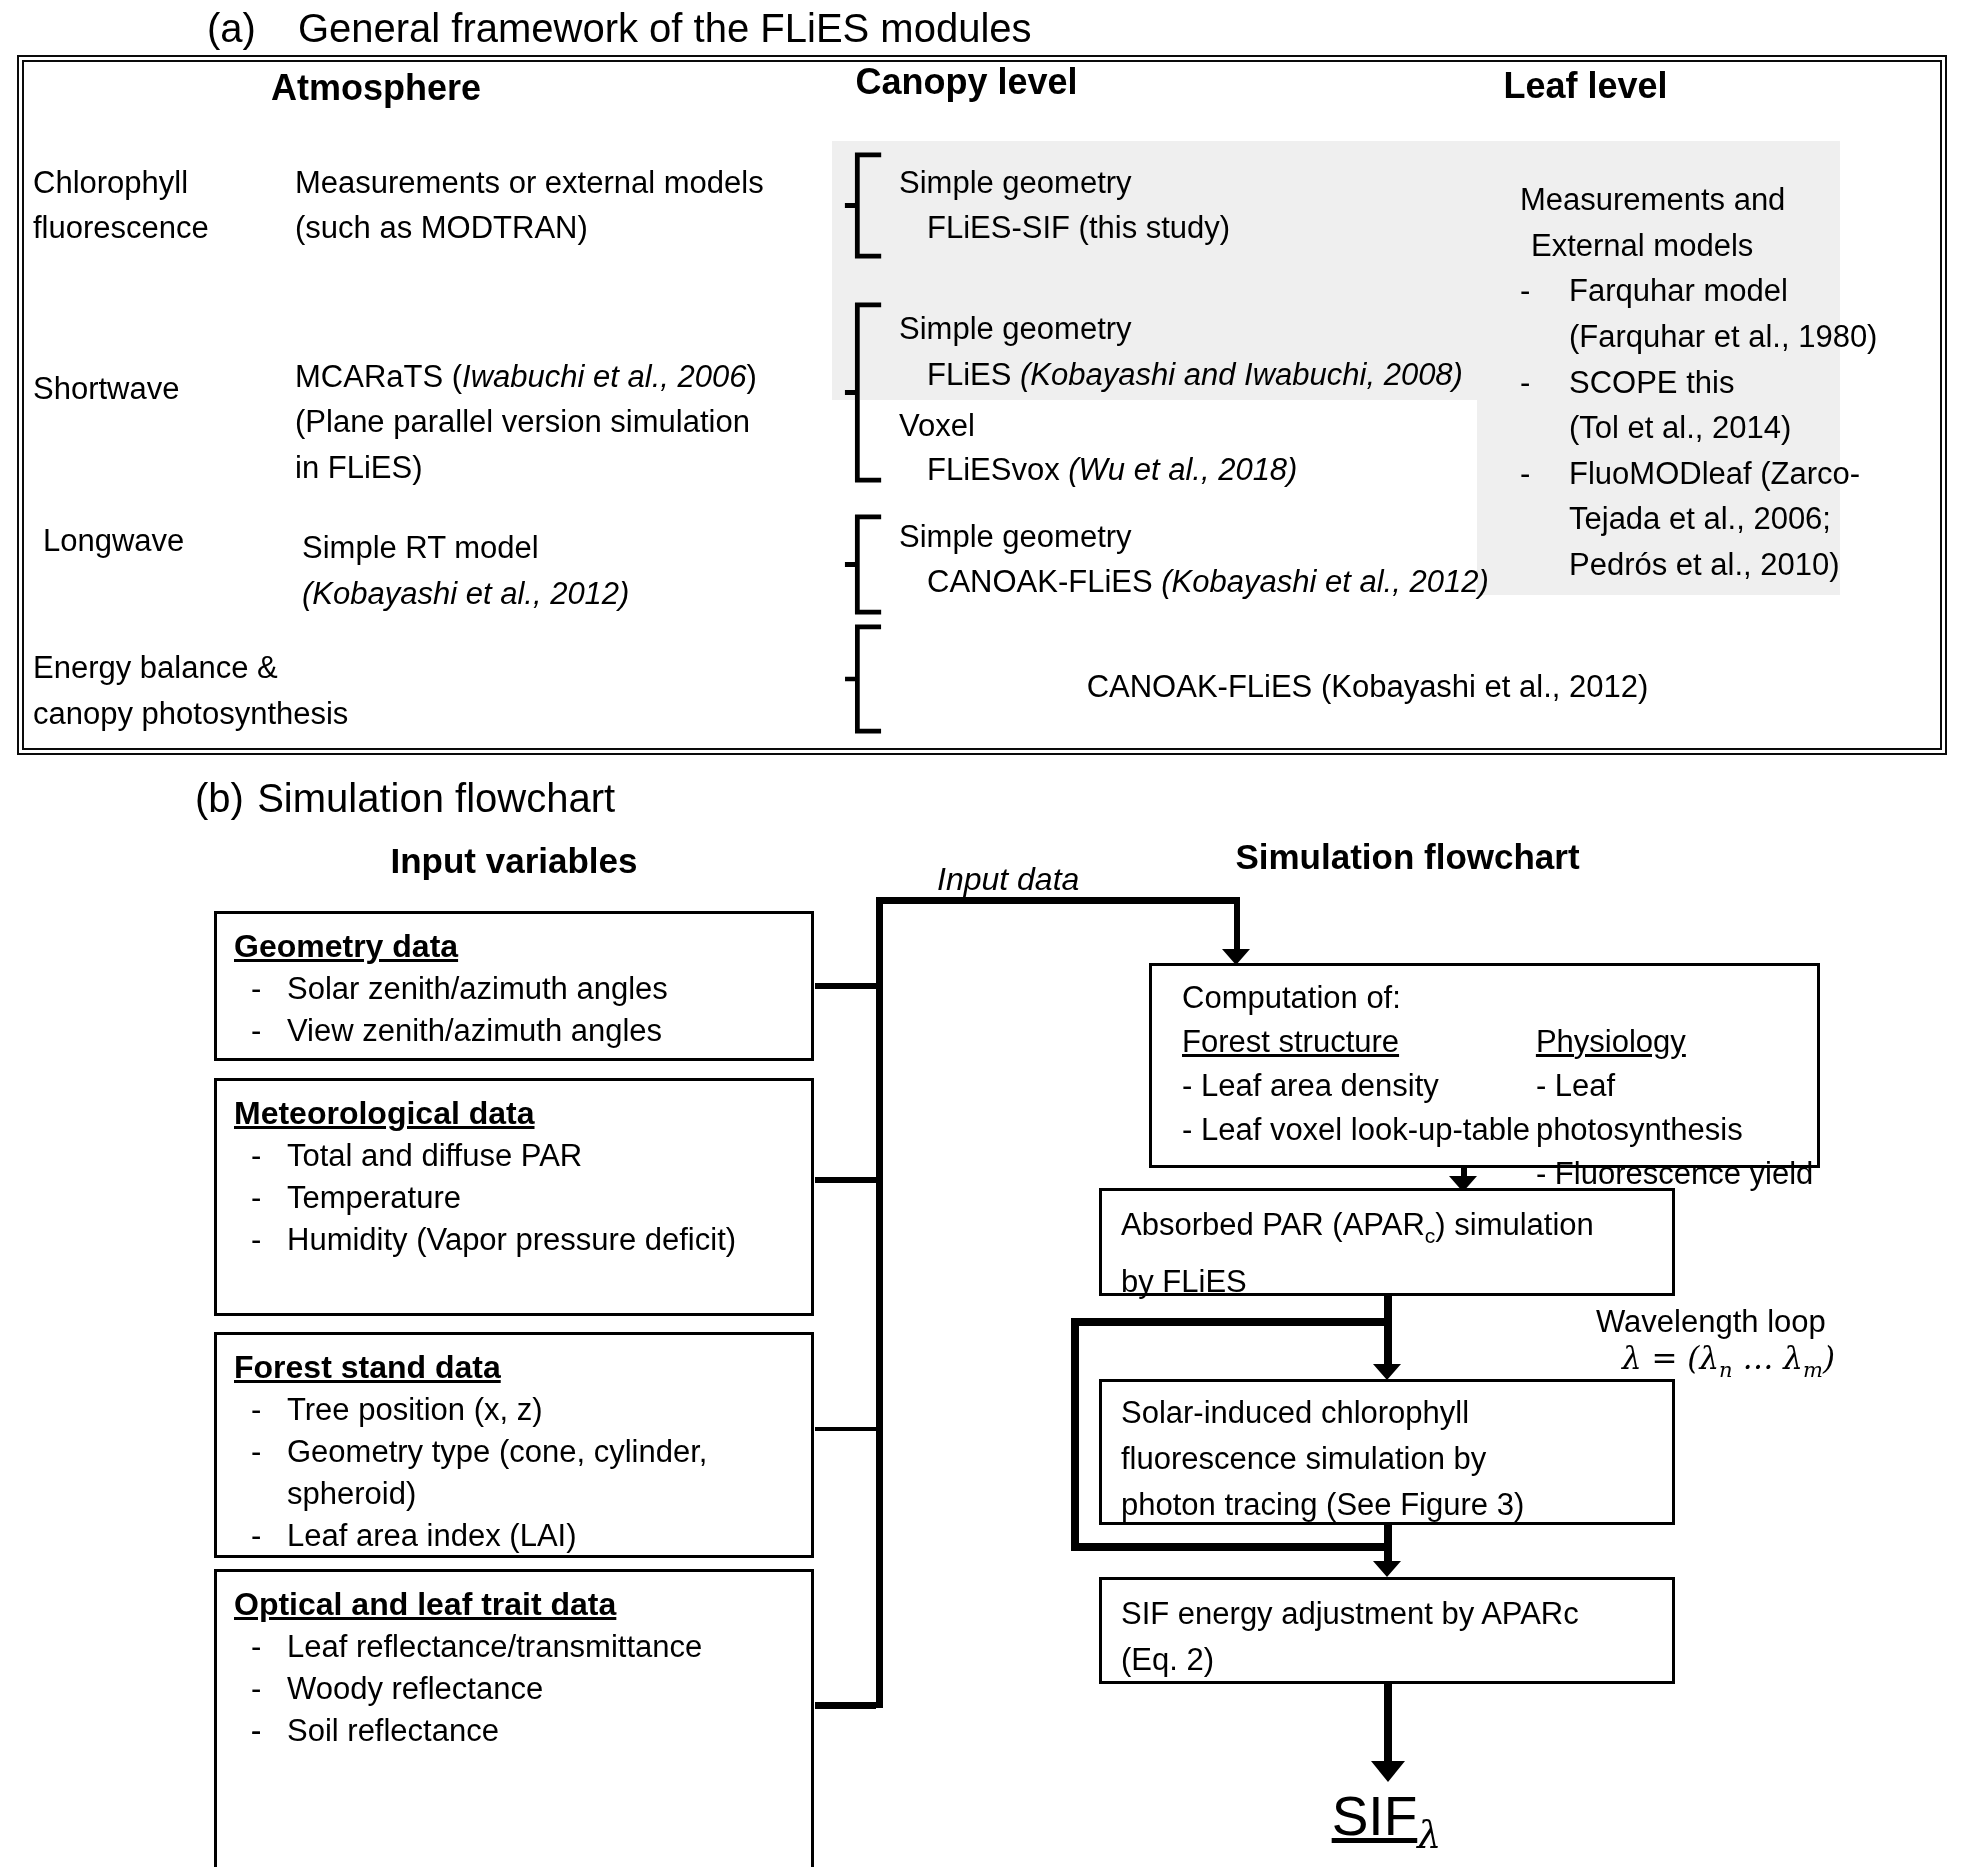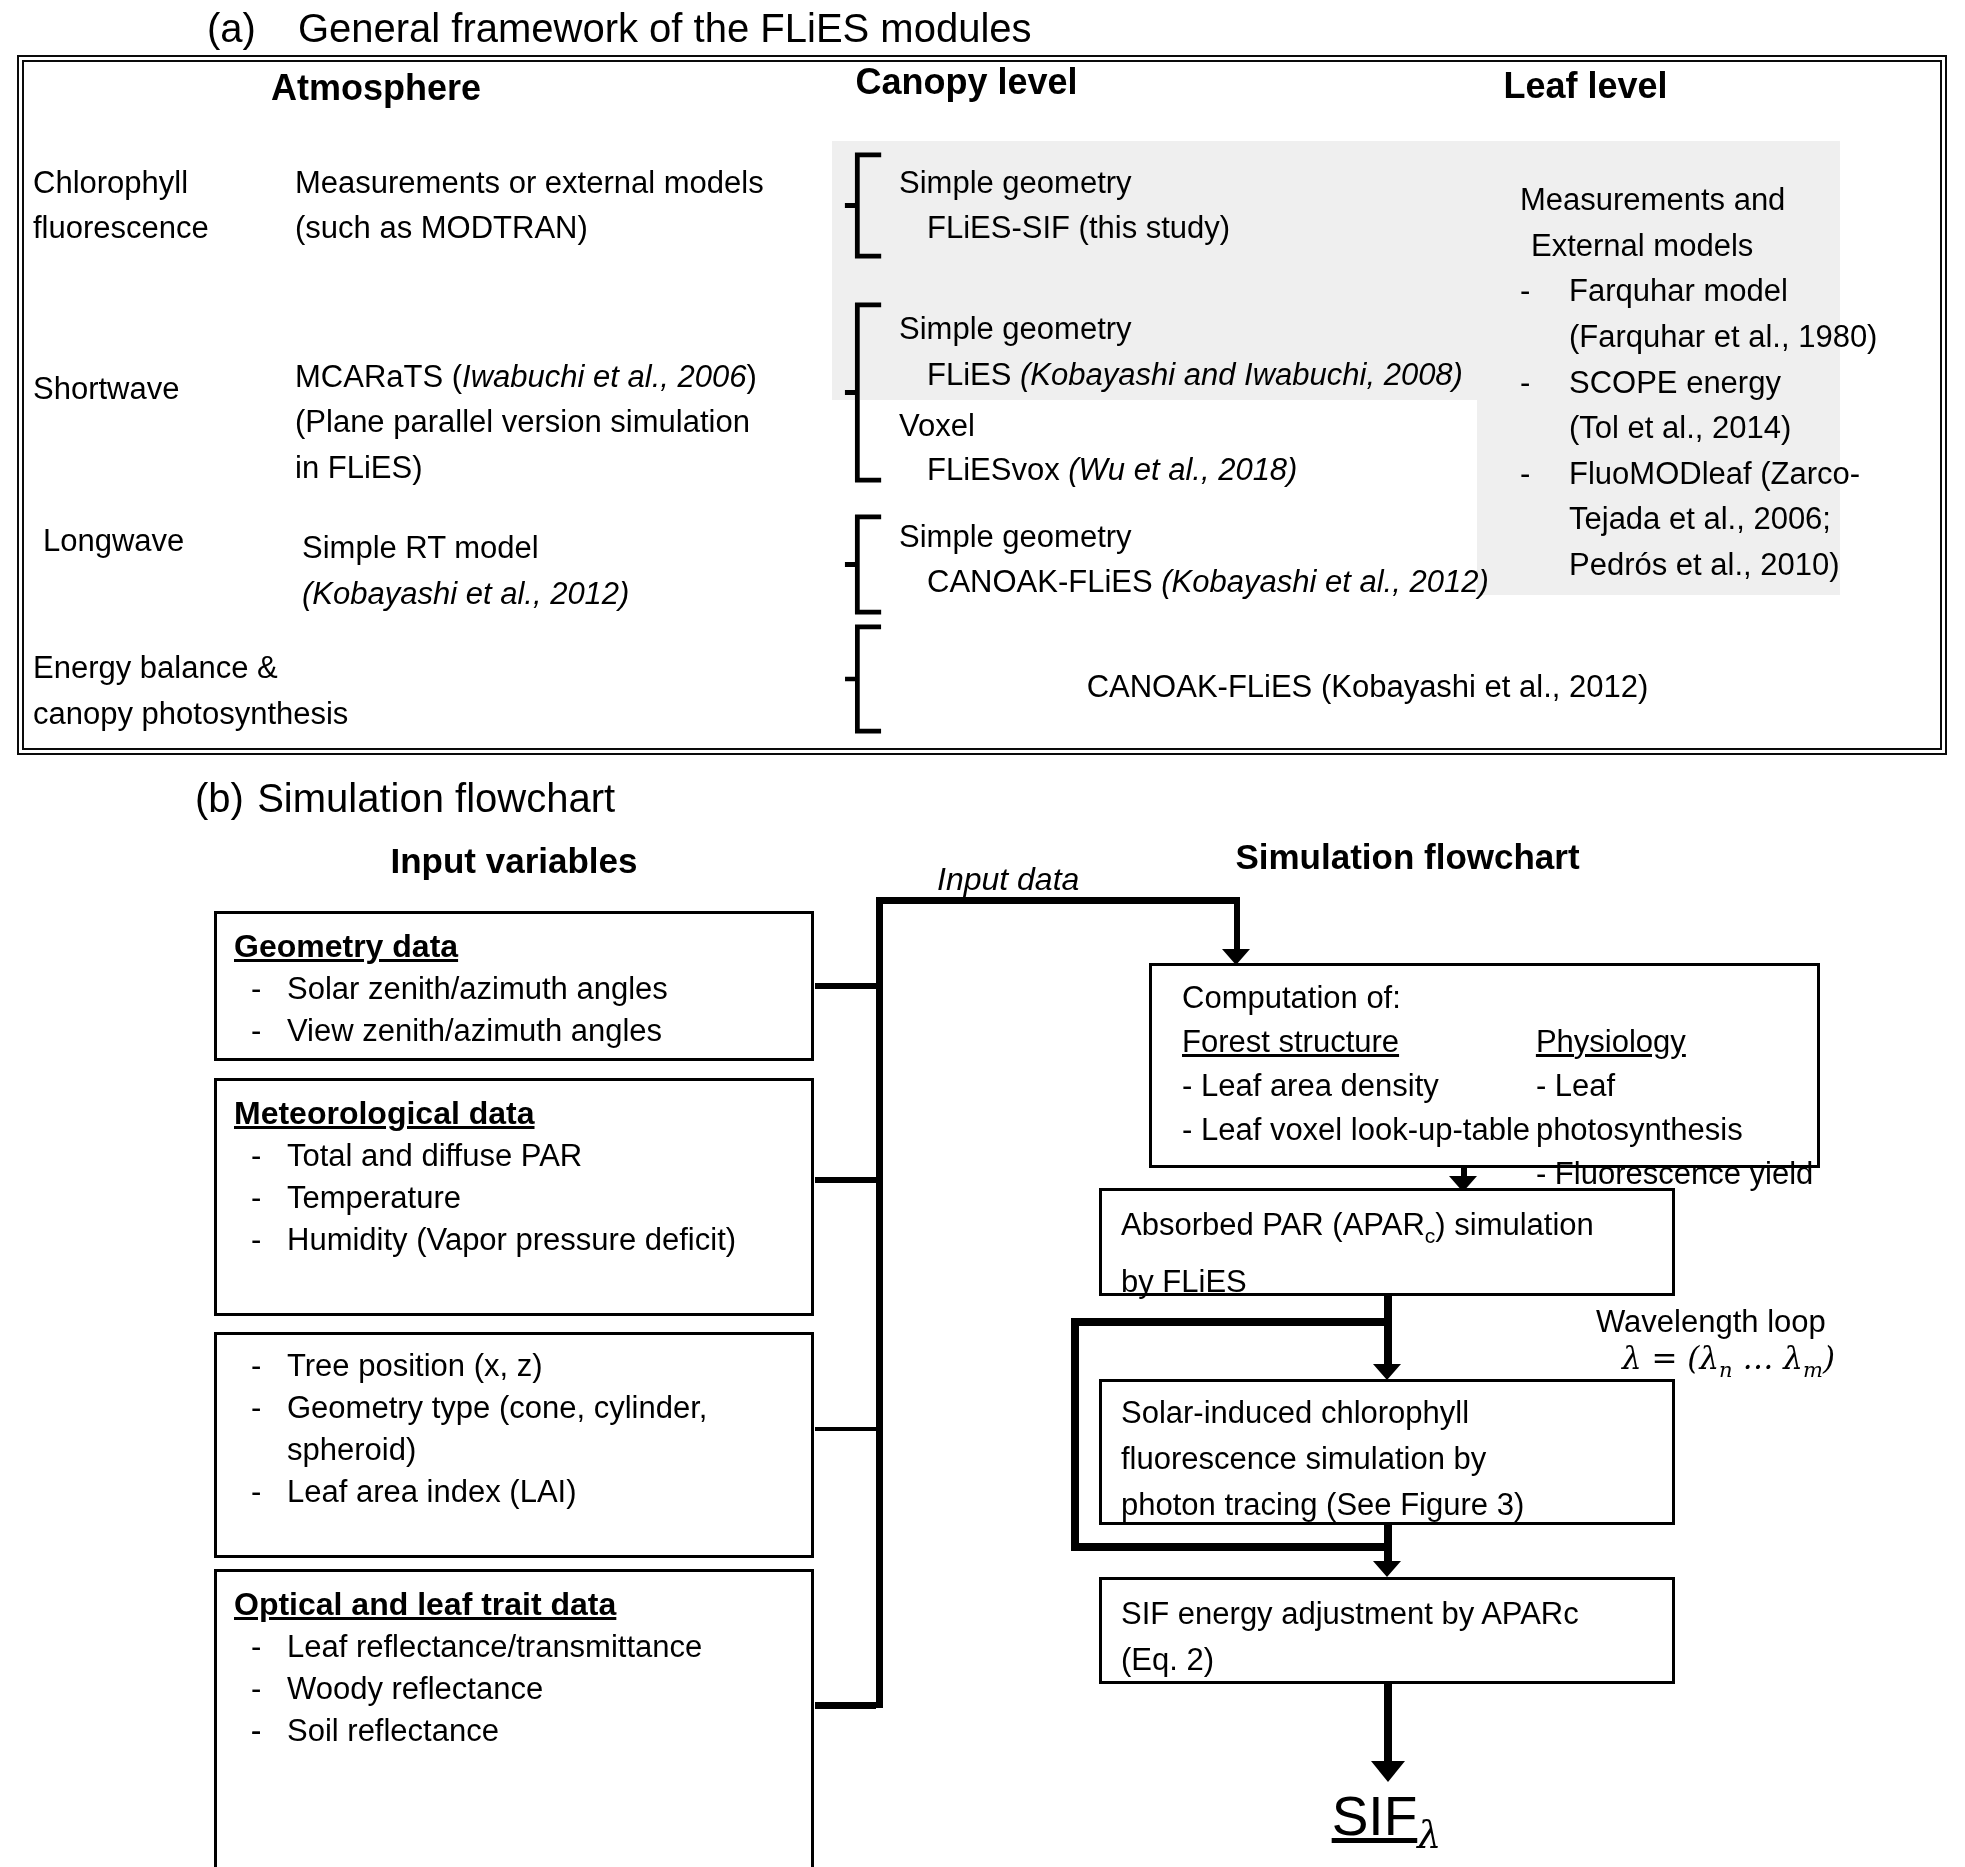--- a/index.html
+++ b/index.html
@@ -92,21 +92,21 @@
   <div class="t" style="left:899px;top:664px;width:937px;text-align:center;">CANOAK-FLiES (Kobayashi et al., 2012)</div>
 
   <div class="t" style="left:1520px;top:177px;">Measurements and</div>
   <div class="t" style="left:1531px;top:223px;">External models</div>
 
   <div class="t" style="left:1520px;top:268px;">-</div>
   <div class="t" style="left:1569px;top:268px;">Farquhar model</div>
   <div class="t" style="left:1569px;top:314px;">(Farquhar et al., 1980)</div>
 
   <div class="t" style="left:1520px;top:360px;">-</div>
-  <div class="t" style="left:1569px;top:360px;">SCOPE energy</div>
+  <div class="t" style="left:1569px;top:360px;">SCOPE this</div>
   <div class="t" style="left:1569px;top:405px;">(Tol et al., 2014)</div>
 
   <div class="t" style="left:1520px;top:451px;">-</div>
   <div class="t" style="left:1569px;top:451px;">FluoMODleaf (Zarco-</div>
   <div class="t" style="left:1569px;top:496px;">Tejada et al., 2006;</div>
   <div class="t" style="left:1569px;top:542px;">Pedrós et al., 2010)</div>
 
   <div class="title" style="left:195px;top:776px;">
     <span>(b)</span><span style="display:inline-block;width:13.3px;"></span><span>Simulation flowchart</span>
   </div>
@@ -126,20 +126,21 @@
   <div class="ibox" style="left:214px;top:1078px;width:600px;height:238px;">
     <div class="btitle">Meteorological data</div>
     <ul>
       <li><span class="dash">-</span><span>Total and diffuse PAR</span></li>
       <li><span class="dash">-</span><span>Temperature</span></li>
       <li><span class="dash">-</span><span>Humidity (Vapor pressure deficit)</span></li>
     </ul>
   </div>
 
   <div class="ibox" style="left:214px;top:1332px;width:600px;height:226px;">
+    <div class="btitle">Forest stand data</div>
     <ul>
       <li><span class="dash">-</span><span>Tree position (x, z)</span></li>
       <li><span class="dash">-</span><span>Geometry type (cone, cylinder, spheroid)</span></li>
       <li><span class="dash">-</span><span>Leaf area index (LAI)</span></li>
     </ul>
   </div>
 
   <div class="ibox" style="left:214px;top:1569px;width:600px;height:318px;">
     <div class="btitle">Optical and leaf trait data</div>
     <ul>

